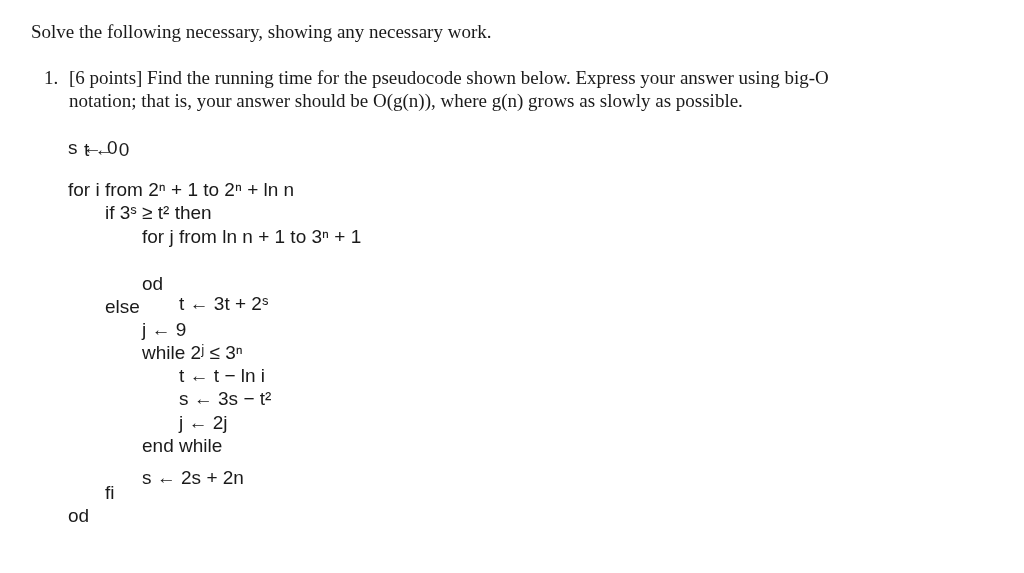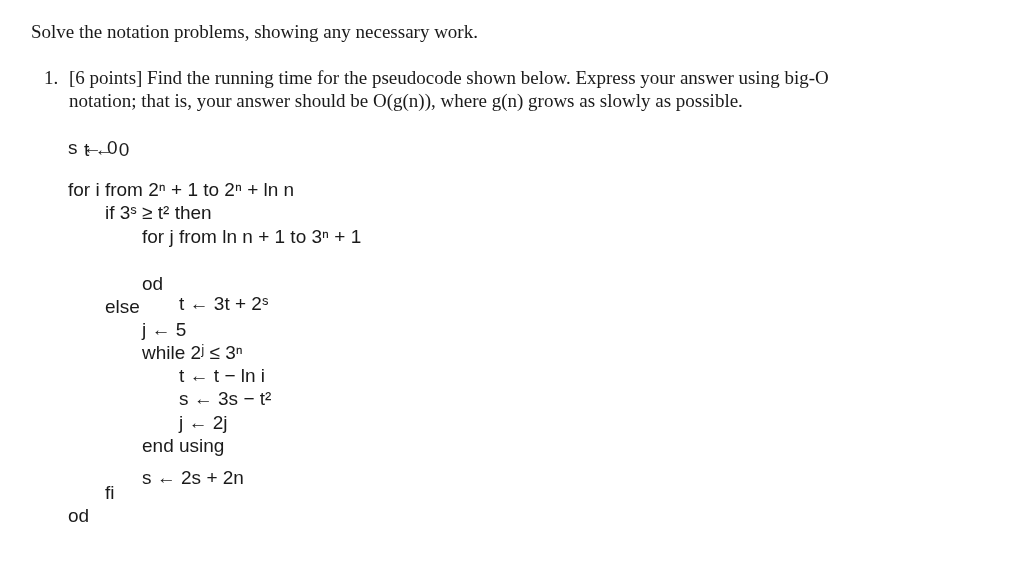--- a/index.html
+++ b/index.html
@@ -30,37 +30,37 @@
       position: absolute;
       font-family: Liberation Sans, sans-serif;
       font-size: 19px;
       white-space: nowrap;
       line-height: 1;
     }
   </style>
 </head>
 <body>
 
-<div class="line intro">Solve the notation problems, showing any necessary work.</div>
+<div class="line intro">Solve the following necessary, showing any necessary work.</div>
 
 <div class="line q-num">1.</div>
 <div class="line q-body1">[6 points] Find the running time for the pseudocode shown below. Express your answer using big-O</div>
 <div class="line q-body2">notation; that is, your answer should be O(g(n)), where g(n) grows as slowly as possible.</div>
 
 <div>
   <div class="code" style="left:68px; top:138px;">s ← 0</div>
   <div class="code" style="left:68px; top:140px;margin-left:16px;">t ← 0</div>
   <div class="code" style="left:68px; top:180px;">for i from 2ⁿ + 1 to 2ⁿ + ln n</div>
   <div class="code" style="left:105px; top:203px;">if 3ˢ ≥ t² then</div>
   <div class="code" style="left:142px; top:227px;">for j from ln n + 1 to 3ⁿ + 1</div>
   <div class="code" style="left:179px; top:250px;margin-top:44px;">t ← 3t + 2ˢ</div>
   <div class="code" style="left:142px; top:274px;">od</div>
   <div class="code" style="left:105px; top:297px;">else</div>
-  <div class="code" style="left:142px; top:320px;">j ← 5</div>
+  <div class="code" style="left:142px; top:320px;">j ← 9</div>
   <div class="code" style="left:142px; top:343px;">while 2ʲ ≤ 3ⁿ</div>
   <div class="code" style="left:179px; top:366px;">t ← t − ln i</div>
   <div class="code" style="left:179px; top:389px;">s ← 3s − t²</div>
   <div class="code" style="left:179px; top:413px;">j ← 2j</div>
-  <div class="code" style="left:142px; top:436px;">end using</div>
+  <div class="code" style="left:142px; top:436px;">end while</div>
   <div class="code" style="left:142px; top:459px;margin-top:9px;">s ← 2s + 2n</div>
   <div class="code" style="left:105px; top:483px;">fi</div>
   <div class="code" style="left:68px; top:506px;">od</div>
 </div>
 
 </body></html>

